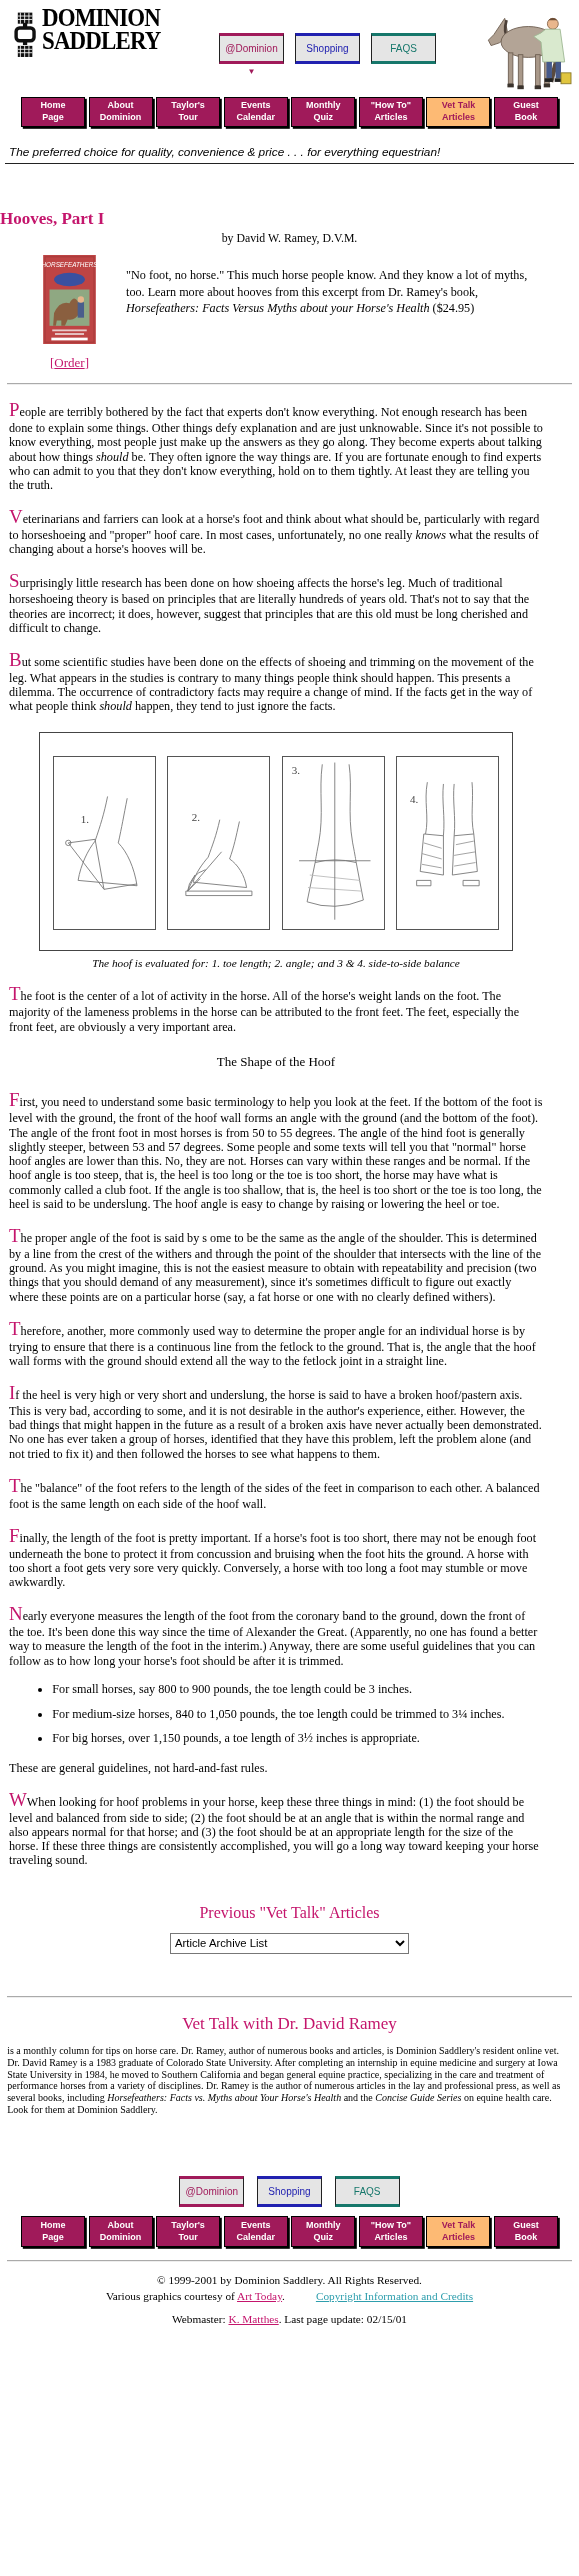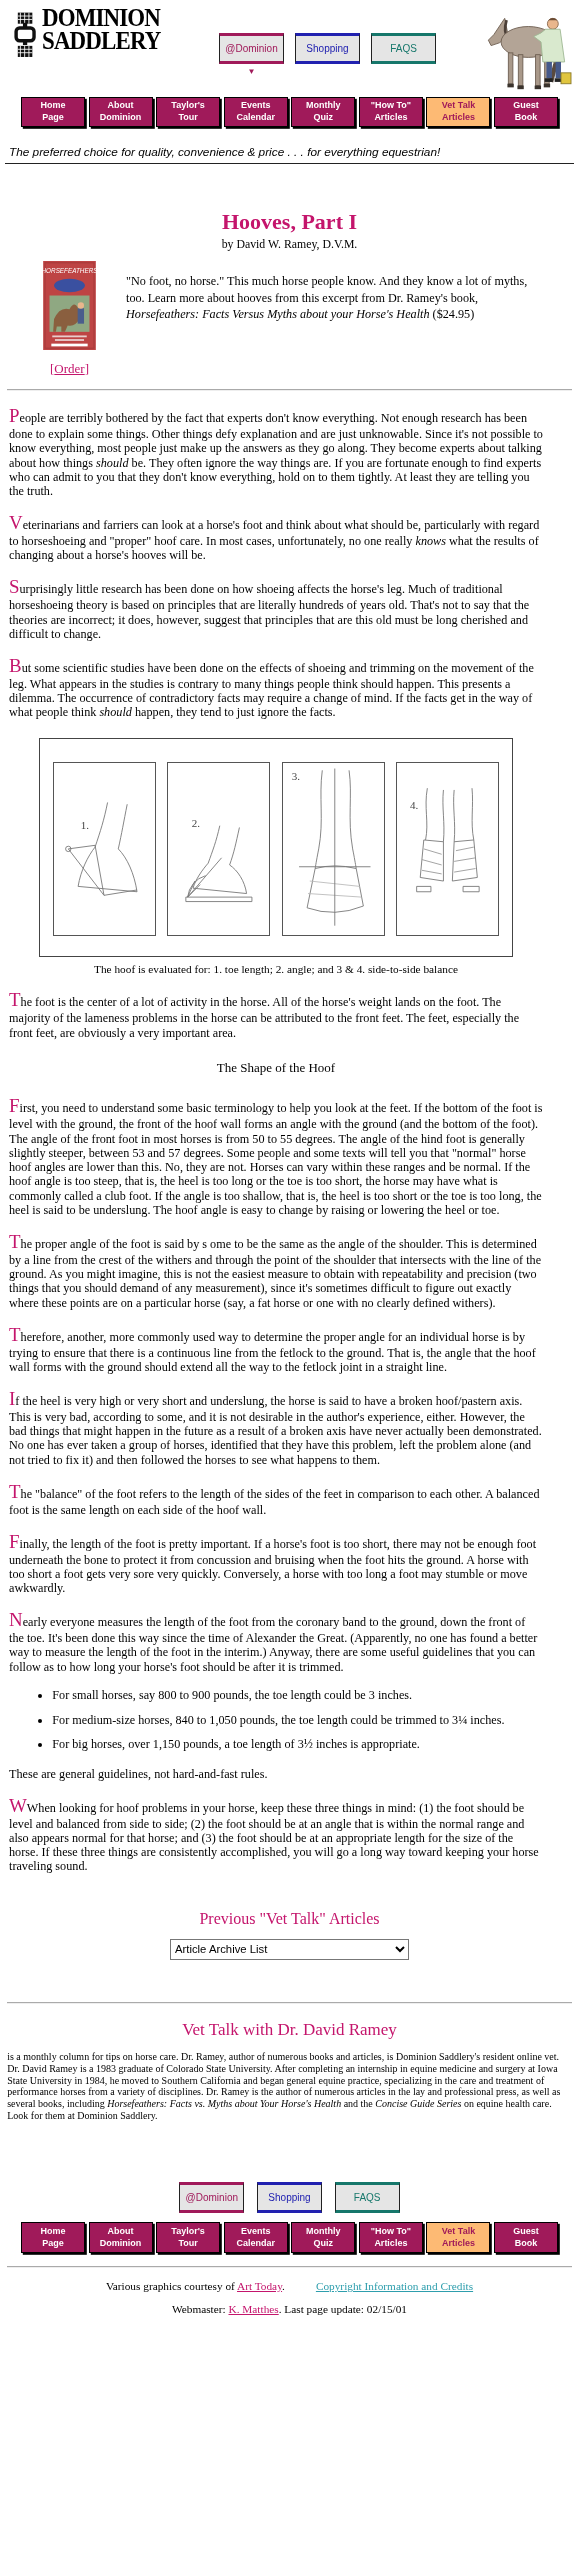--- a/index.html
+++ b/index.html
@@ -22,21 +22,21 @@
   .navbar{display:flex;justify-content:center;gap:3.6px;margin:3.6px 16.3px 0;}
   .navbtn{width:62px;background:var(--crimson,#A01A5A);color:#fff;border:0.9px solid #000;box-shadow:1.8px 1.8px 0 #000;
     font-family:"Liberation Sans",sans-serif;font-weight:bold;font-size:9px;line-height:1.3;text-align:center;padding:2.7px 0;cursor:pointer;}
   .navbtn.active{background:#fdba74;color:var(--crimson,#A01A5A);}
 
   .tagline{font-family:"Liberation Sans",sans-serif;font-style:italic;font-size:11.8px;margin:18px 9px 3.6px;}
   hr.dark{border:none;border-top:0.9px solid #222;margin:0 5.4px;}
   hr.gray{border:none;border-top:0.9px solid #aaa;border-bottom:0.9px solid #eee;margin:12.7px 7.2px;}
 
   
-  .article-title{text-align:center;color:var(--pink,#C4156C);font-size:22px;margin:45px 0 1.8px;}
+  .article-title{color:var(--pink,#C4156C);font-size:17px;margin:45px 0 1.8px;}
   .byline{text-align:center;font-size:11.8px;margin:1.8px 0 9px;}
 
   .book-block{margin:9px 36px 3.6px 43px;overflow:hidden;}
   .cover-col{float:left;width:53px;text-align:center;}
   .order-line{margin-top:7px;font-size:13px;color:var(--pink,#C4156C);}
   .order-line a{color:var(--pink,#C4156C);}
   .book-quote{margin-left:83px;font-size:12.2px;line-height:1.33;padding-top:12.7px;}
 
   
   .article-text{margin:0 36px 0 9px;font-size:12.2px;line-height:1.17;}
@@ -45,21 +45,21 @@
 
   
   .figure-wrap{margin:18px auto 0;width:474px;}
   .figure-box{border:0.9px solid #444;padding:23.5px 12.7px 20px;display:flex;justify-content:space-between;background:#fff;}
   .figpanel{position:relative;width:101px;height:172px;border:0.9px solid #555;}
   .fig-label{position:absolute;font-size:11px;color:#444;}
   .figpanel:nth-child(1) .fig-label{top:56px;left:27px;}
   .figpanel:nth-child(2) .fig-label{top:54px;left:23.5px;}
   .figpanel:nth-child(3) .fig-label{top:7.2px;left:9px;}
   .figpanel:nth-child(4) .fig-label{top:36px;left:12.7px;}
-  .fig-caption{text-align:center;font-size:11.3px;margin:5.4px 0 0;}
+  .fig-caption{text-align:center;font-style:italic;font-size:11.3px;margin:5.4px 0 0;}
 
   .section-heading{text-align:center;font-size:13px;font-weight:normal;margin:20px 0;}
 
   ul.guidelines{margin:14.5px 36px 14.5px 27px;padding-left:16.3px;font-size:12.2px;line-height:1.25;}
   ul.guidelines li{margin:9px 0;}
 
   .previous-heading{text-align:center;color:var(--pink,#C4156C);font-size:16px;font-weight:normal;margin:36px 0 11px;}
   .archive-select{display:block;margin:0 auto 42px;width:239px;font-family:"Liberation Sans",sans-serif;font-size:11.3px;height:21px;background:#fff;border:0.9px solid #777;}
 
   .vettalk-heading{text-align:center;color:var(--pink,#C4156C);font-size:17px;font-weight:normal;margin:16.3px 0 11px;}
@@ -336,20 +336,21 @@
     </div>
     <div class="navbtn">
       <div>Guest</div>
       <div>Book</div>
     </div>
   </div>
 
 <hr class="gray">
 
 <div class="footer-text">
+  <div class="line">© 1999-2001 by Dominion Saddlery. All Rights Reserved.</div>
   <div class="line">
     <span>Various graphics courtesy of </span><a class="pink-link">Art Today</a><span>.</span><span class="spacer"></span><a class="teal-link">Copyright Information and Credits</a>
   </div>
   <div class="line" style="margin-top:11px;">
     <span>Webmaster: </span><a class="pink-link">K. Matthes</a><span>. Last page update: 02/15/01</span>
   </div>
 </div>
 
 
 </body></html>

